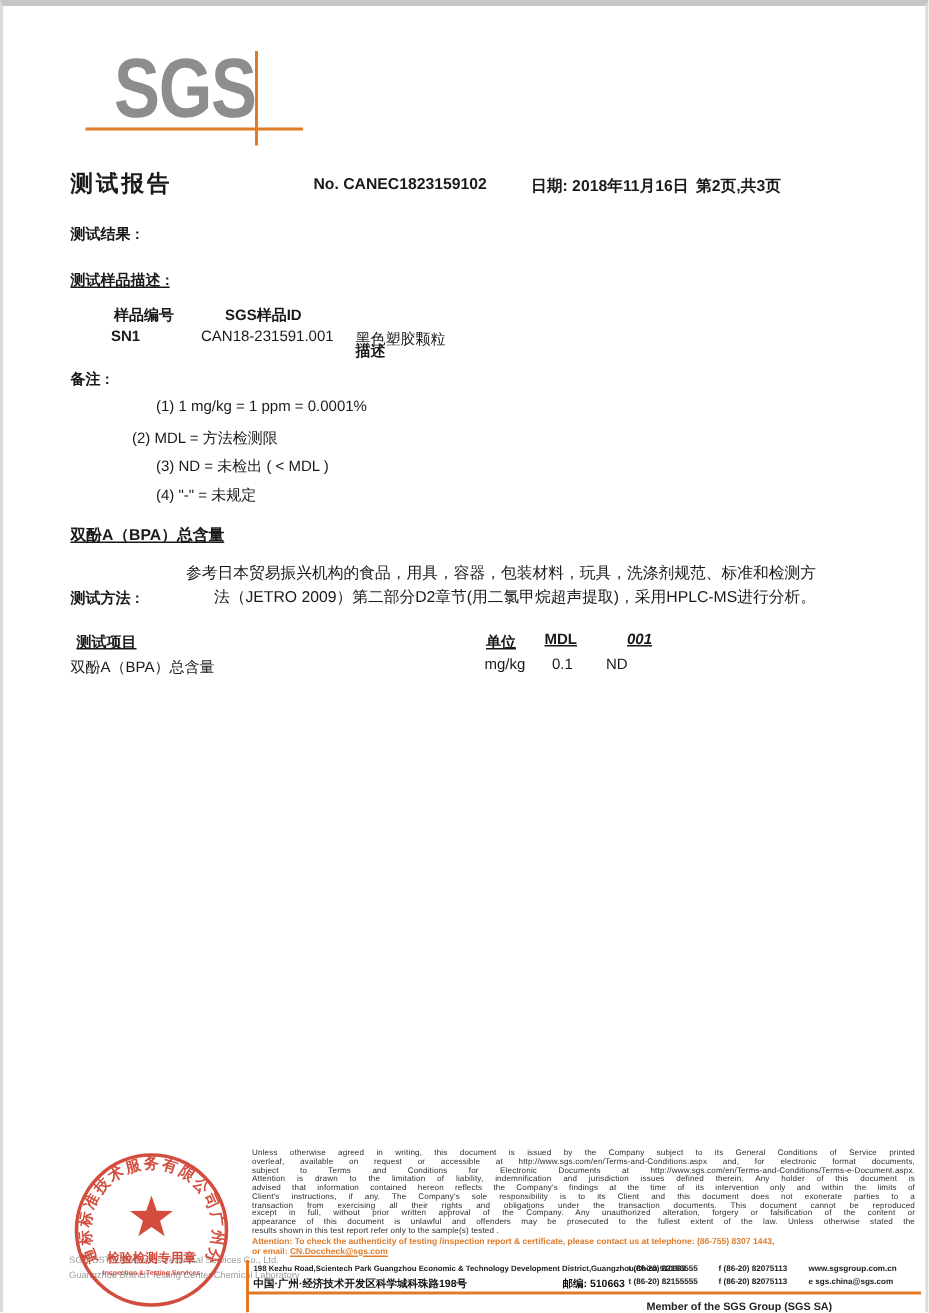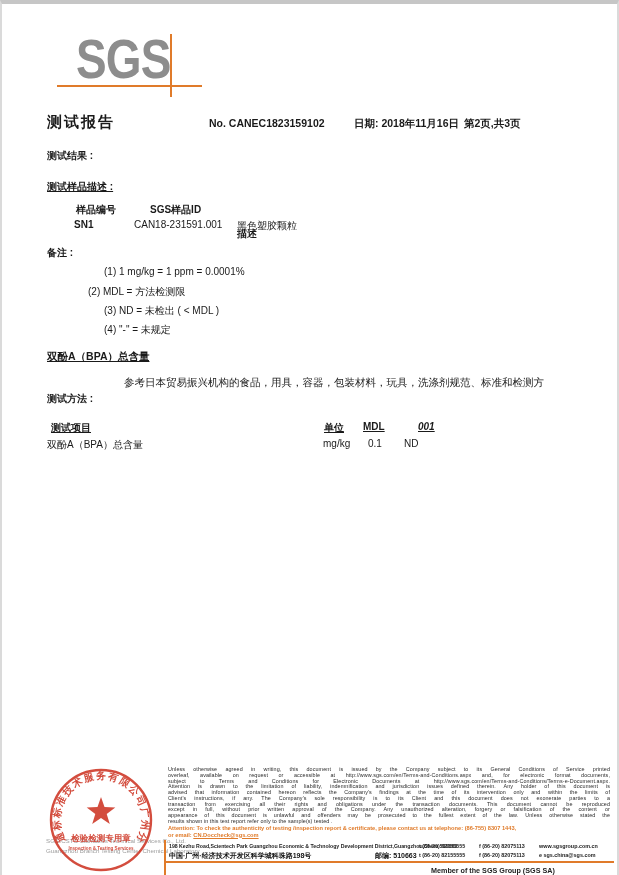--- a/index.html
+++ b/index.html
@@ -72,20 +72,21 @@
   <div class="abs t10 b" style="left:45px;top:242px;">备注 :</div>
   <div class="abs t10" style="left:102px;top:262px;">(1) 1 mg/kg = 1 ppm = 0.0001%</div>
   <div class="abs t10" style="left:86px;top:281px;">(2) MDL = 方法检测限</div>
   <div class="abs t10" style="left:102px;top:300px;">(3) ND = 未检出 ( &lt; MDL )</div>
   <div class="abs t10" style="left:102px;top:319px;">(4) "-" = 未规定</div>
 
   <div class="abs t105 b u" style="left:45px;top:346px;">双酚A（BPA）总含量</div>
   <div class="abs t10 b" style="left:45px;top:388px;">测试方法 :</div>
   <div class="abs method" style="left:122px;top:370px;text-align:right;">
     <div>参考日本贸易振兴机构的食品，用具，容器，包装材料，玩具，洗涤剂规范、标准和检测方</div>
+    <div>法（JETRO 2009）第二部分D2章节(用二氯甲烷超声提取)，采用HPLC-MS进行分析。</div>
   </div>
 
   <div class="abs t10 b u" style="left:49px;top:417px;">测试项目</div>
   <div class="abs t10 b u" style="left:322px;top:417px;">单位</div>
   <div class="abs t10 b u" style="left:361px;top:417px;">MDL</div>
   <div class="abs t10 b u i" style="left:400px;top:417px;margin-left:16px;">001</div>
   <div class="abs t10" style="left:45px;top:434px;">双酚A（BPA）总含量</div>
   <div class="abs t10" style="left:321px;top:434px;">mg/kg</div>
   <div class="abs t10" style="left:366px;top:434px;">0.1</div>
   <div class="abs t10" style="left:402px;top:434px;">ND</div>

